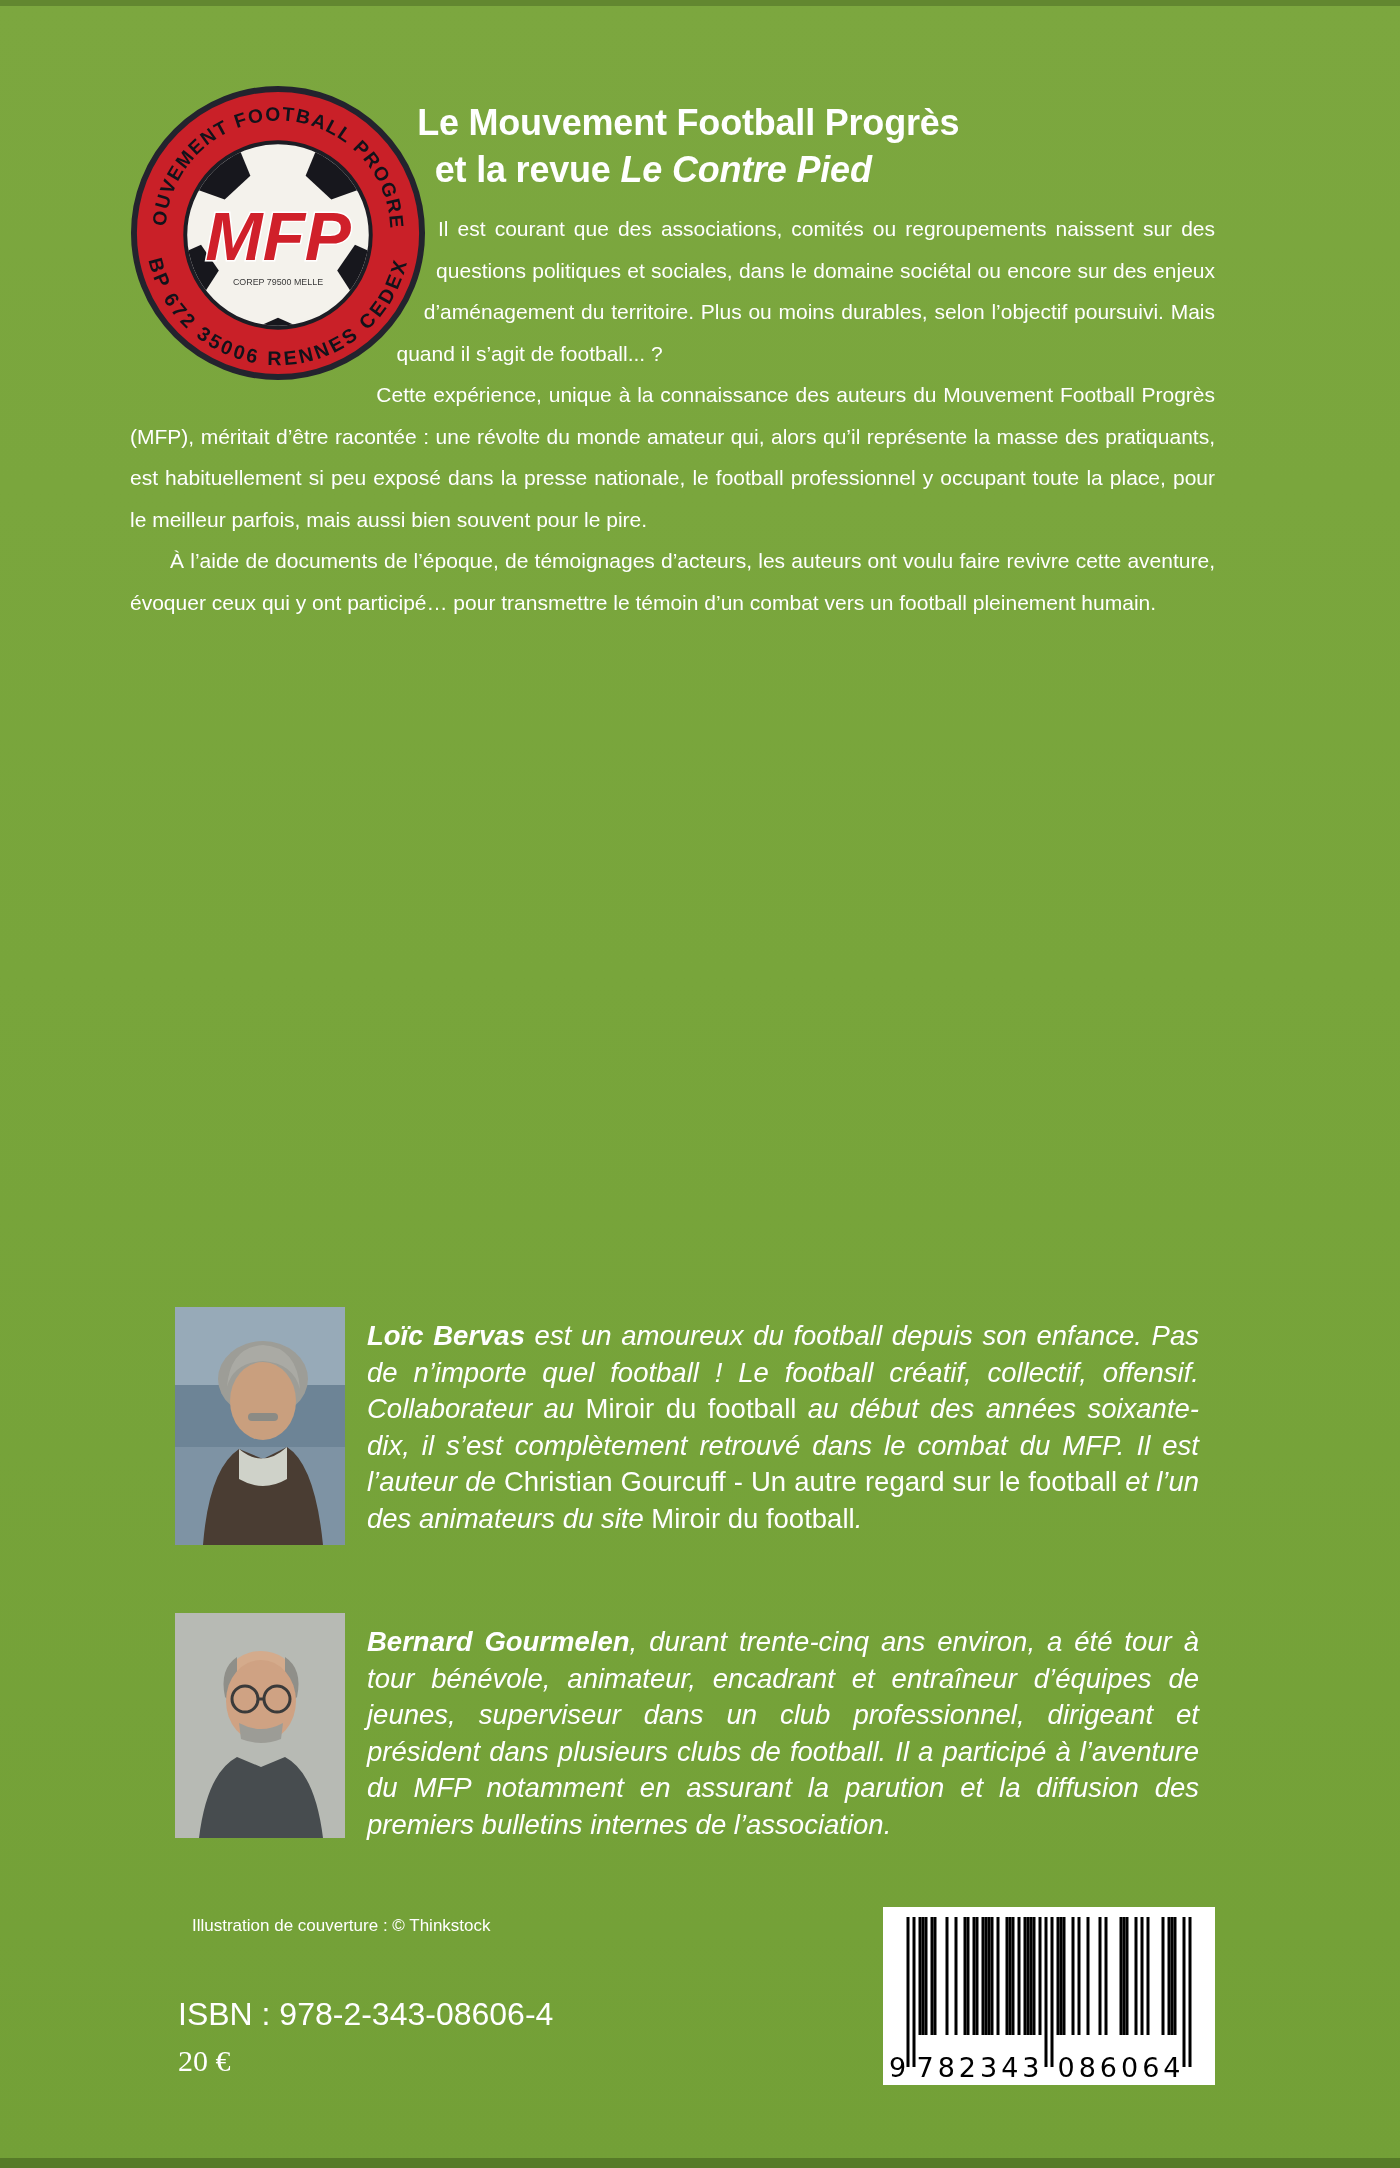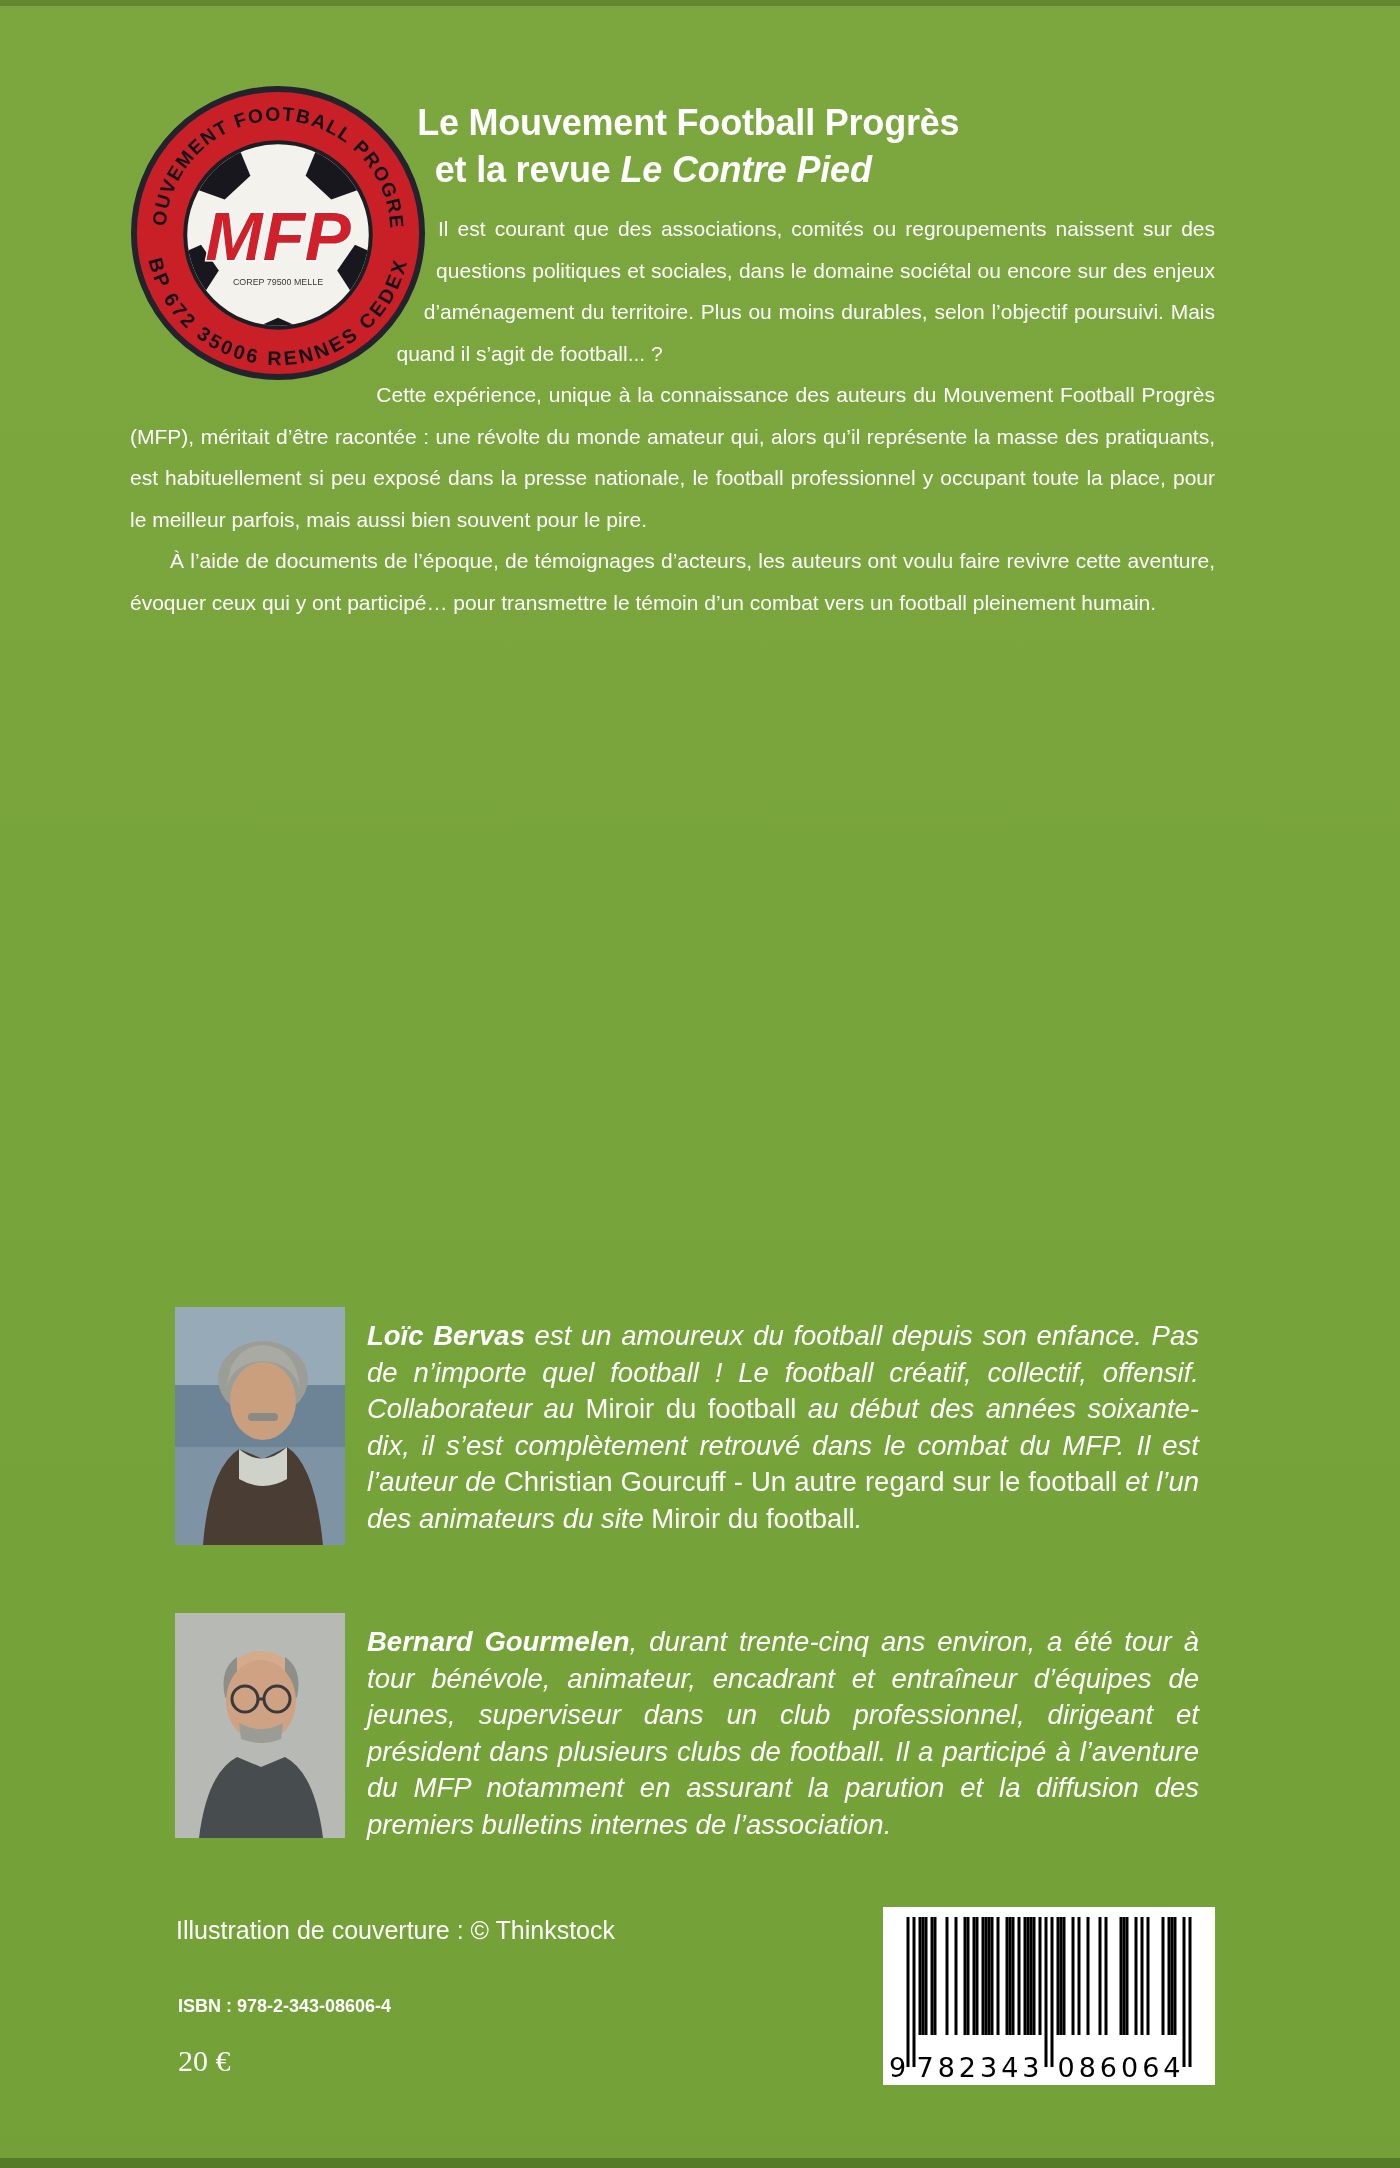--- a/index.html
+++ b/index.html
@@ -35,22 +35,22 @@
     font-style:italic;font-size:27.5px;line-height:36.5px;text-align:justify;
   }
   .bio1{top:1302px;}
   .bio2{top:1608px;}
   .photo{float:left;width:170px;margin:5px 22px 6px 0;}
   .photo svg{display:block;border:0;}
   .bio-text{margin:16px;}
   .bio-name{font-weight:bold;}
   .roman{font-style:normal;}
 
-  .credit{position:absolute;left:176px;top:1916px;font-size:25px;text-align:center;}
-  .isbn{position:absolute;left:178px;top:1996px;font-size:18px;font-weight:bold;}
+  .credit{position:absolute;left:192px;top:1916px;font-size:17px;text-align:center;}
+  .isbn{position:absolute;left:178px;top:1996px;font-size:32px;}
   .price{position:absolute;left:178px;top:2044px;font-size:30px;font-family:"Liberation Serif","DejaVu Serif",serif;}
 
   .barcode-box{position:absolute;left:883px;top:1907px;width:332px;height:178px;background:#ffffff;}
 </style>
 </head>
 <body>
 
 <div class="page">
   <div class="edge-top"></div>
 

